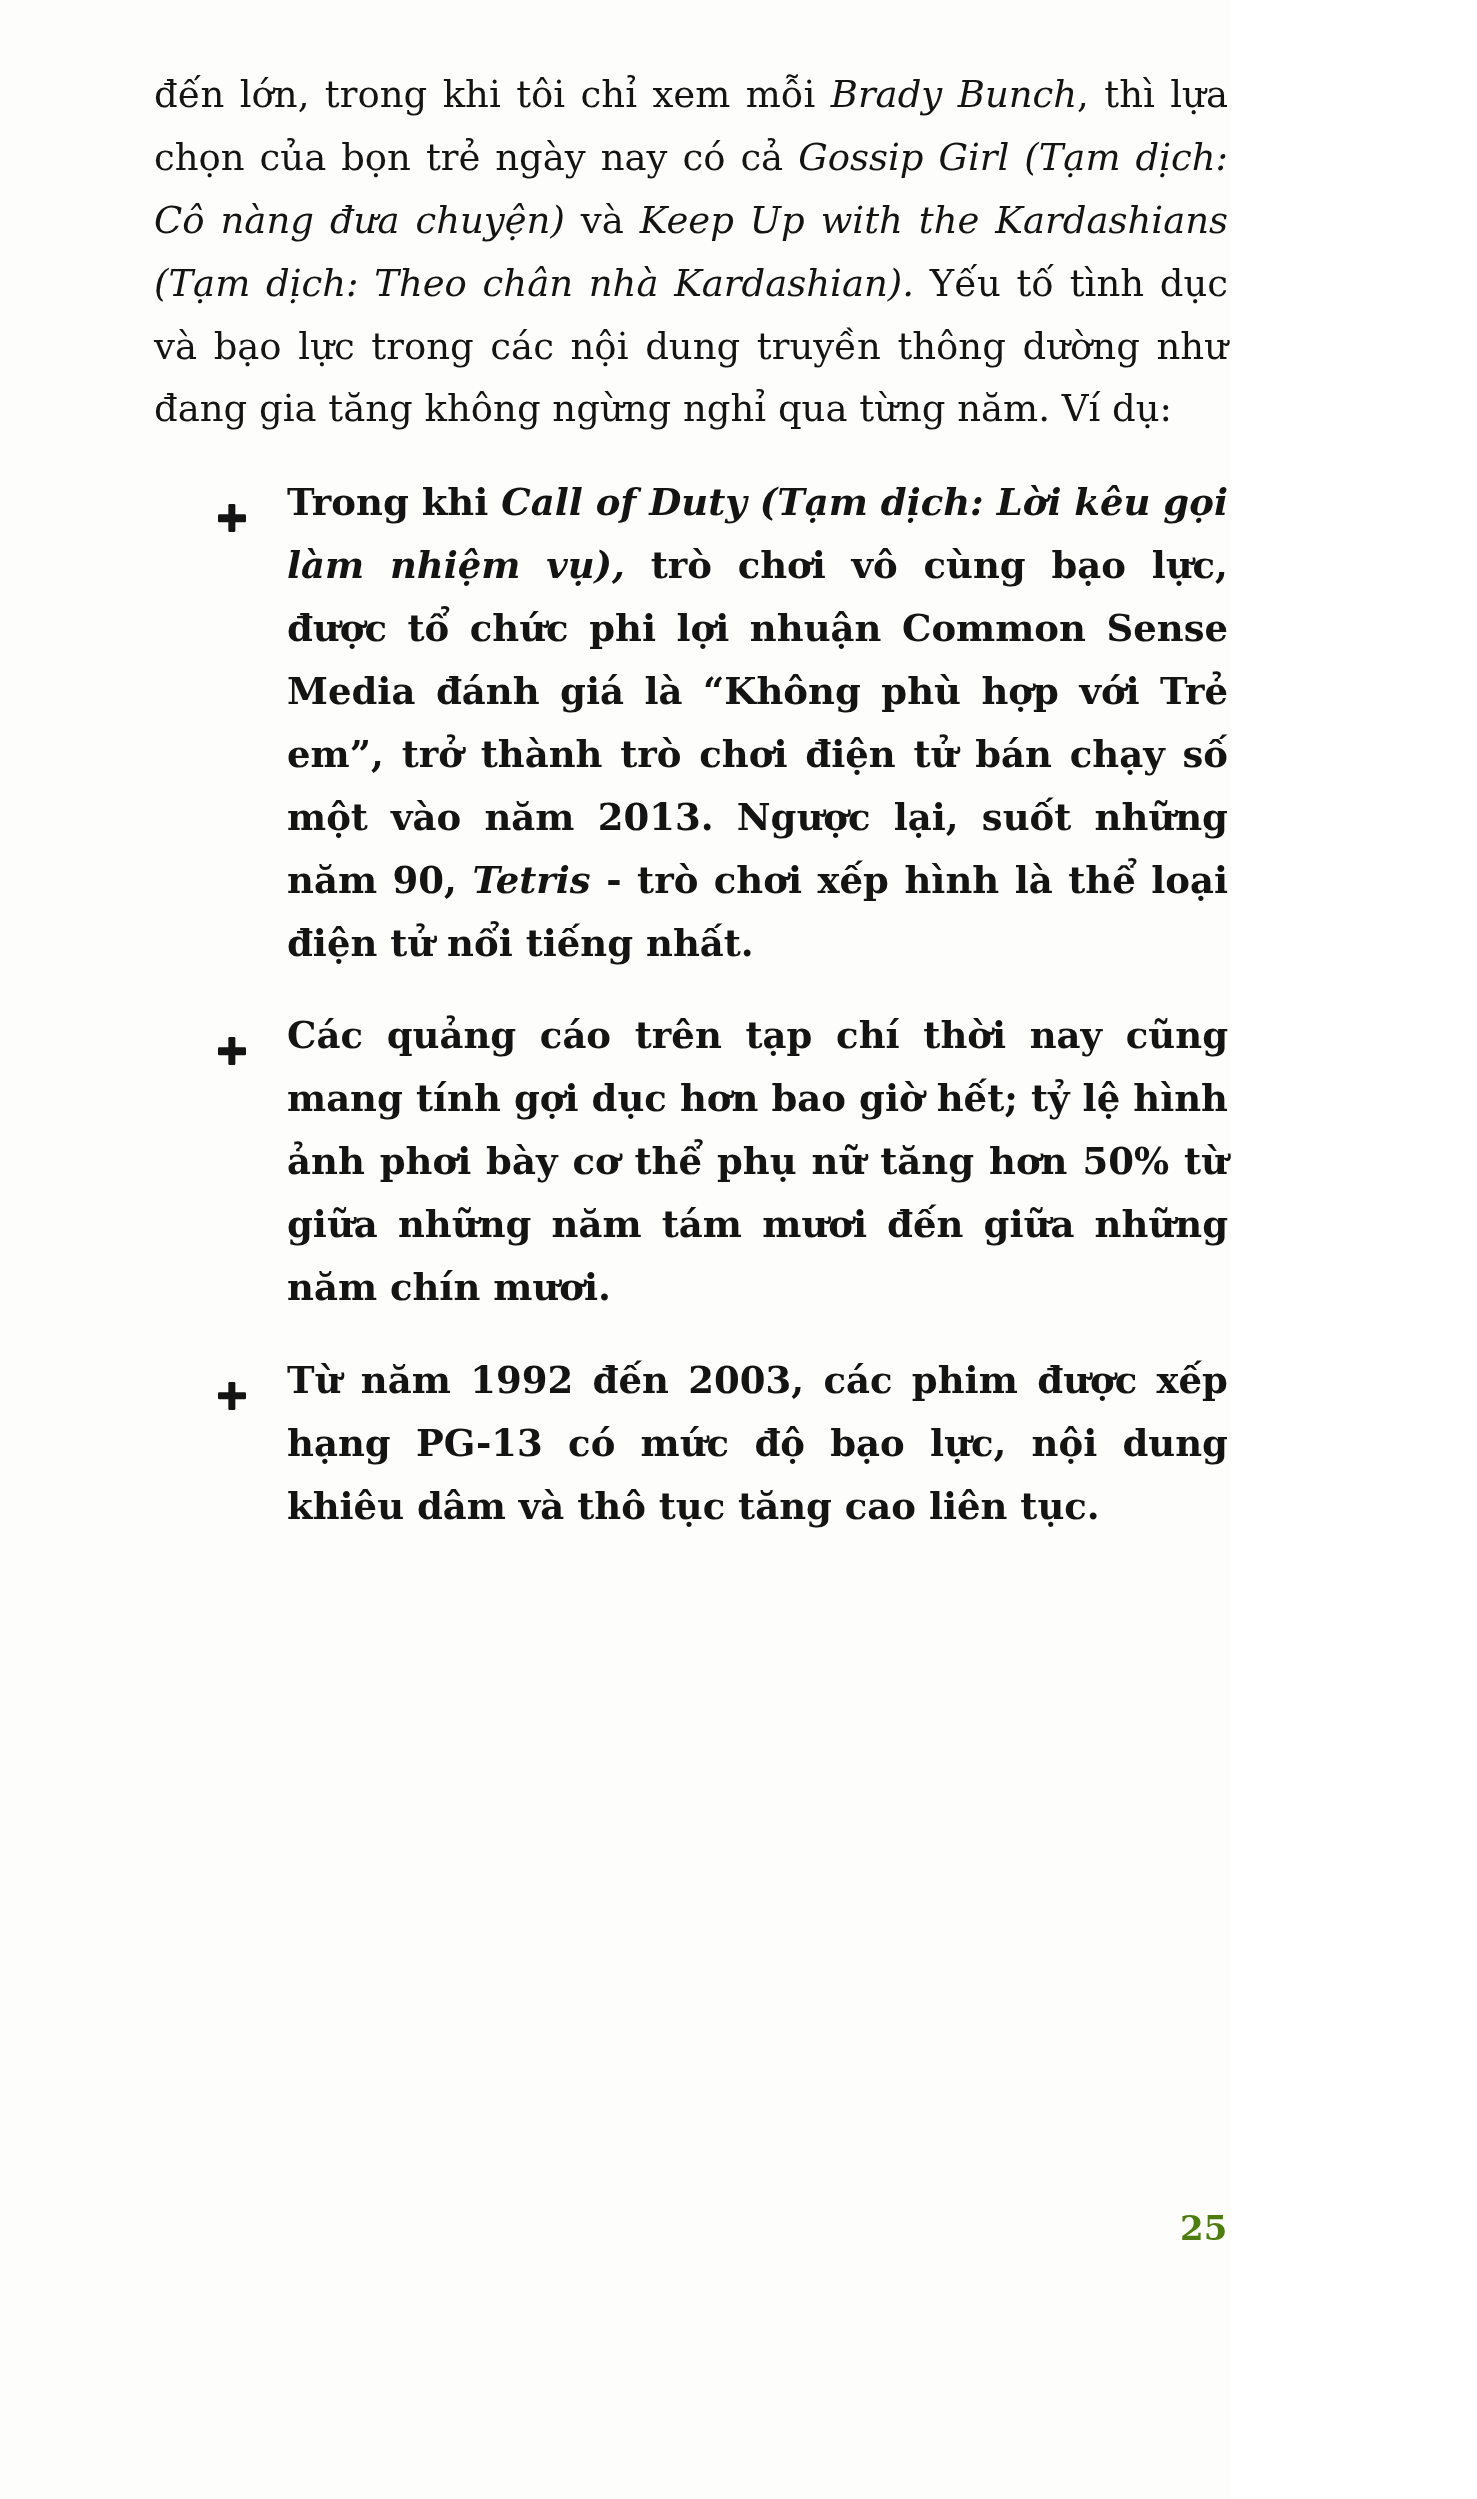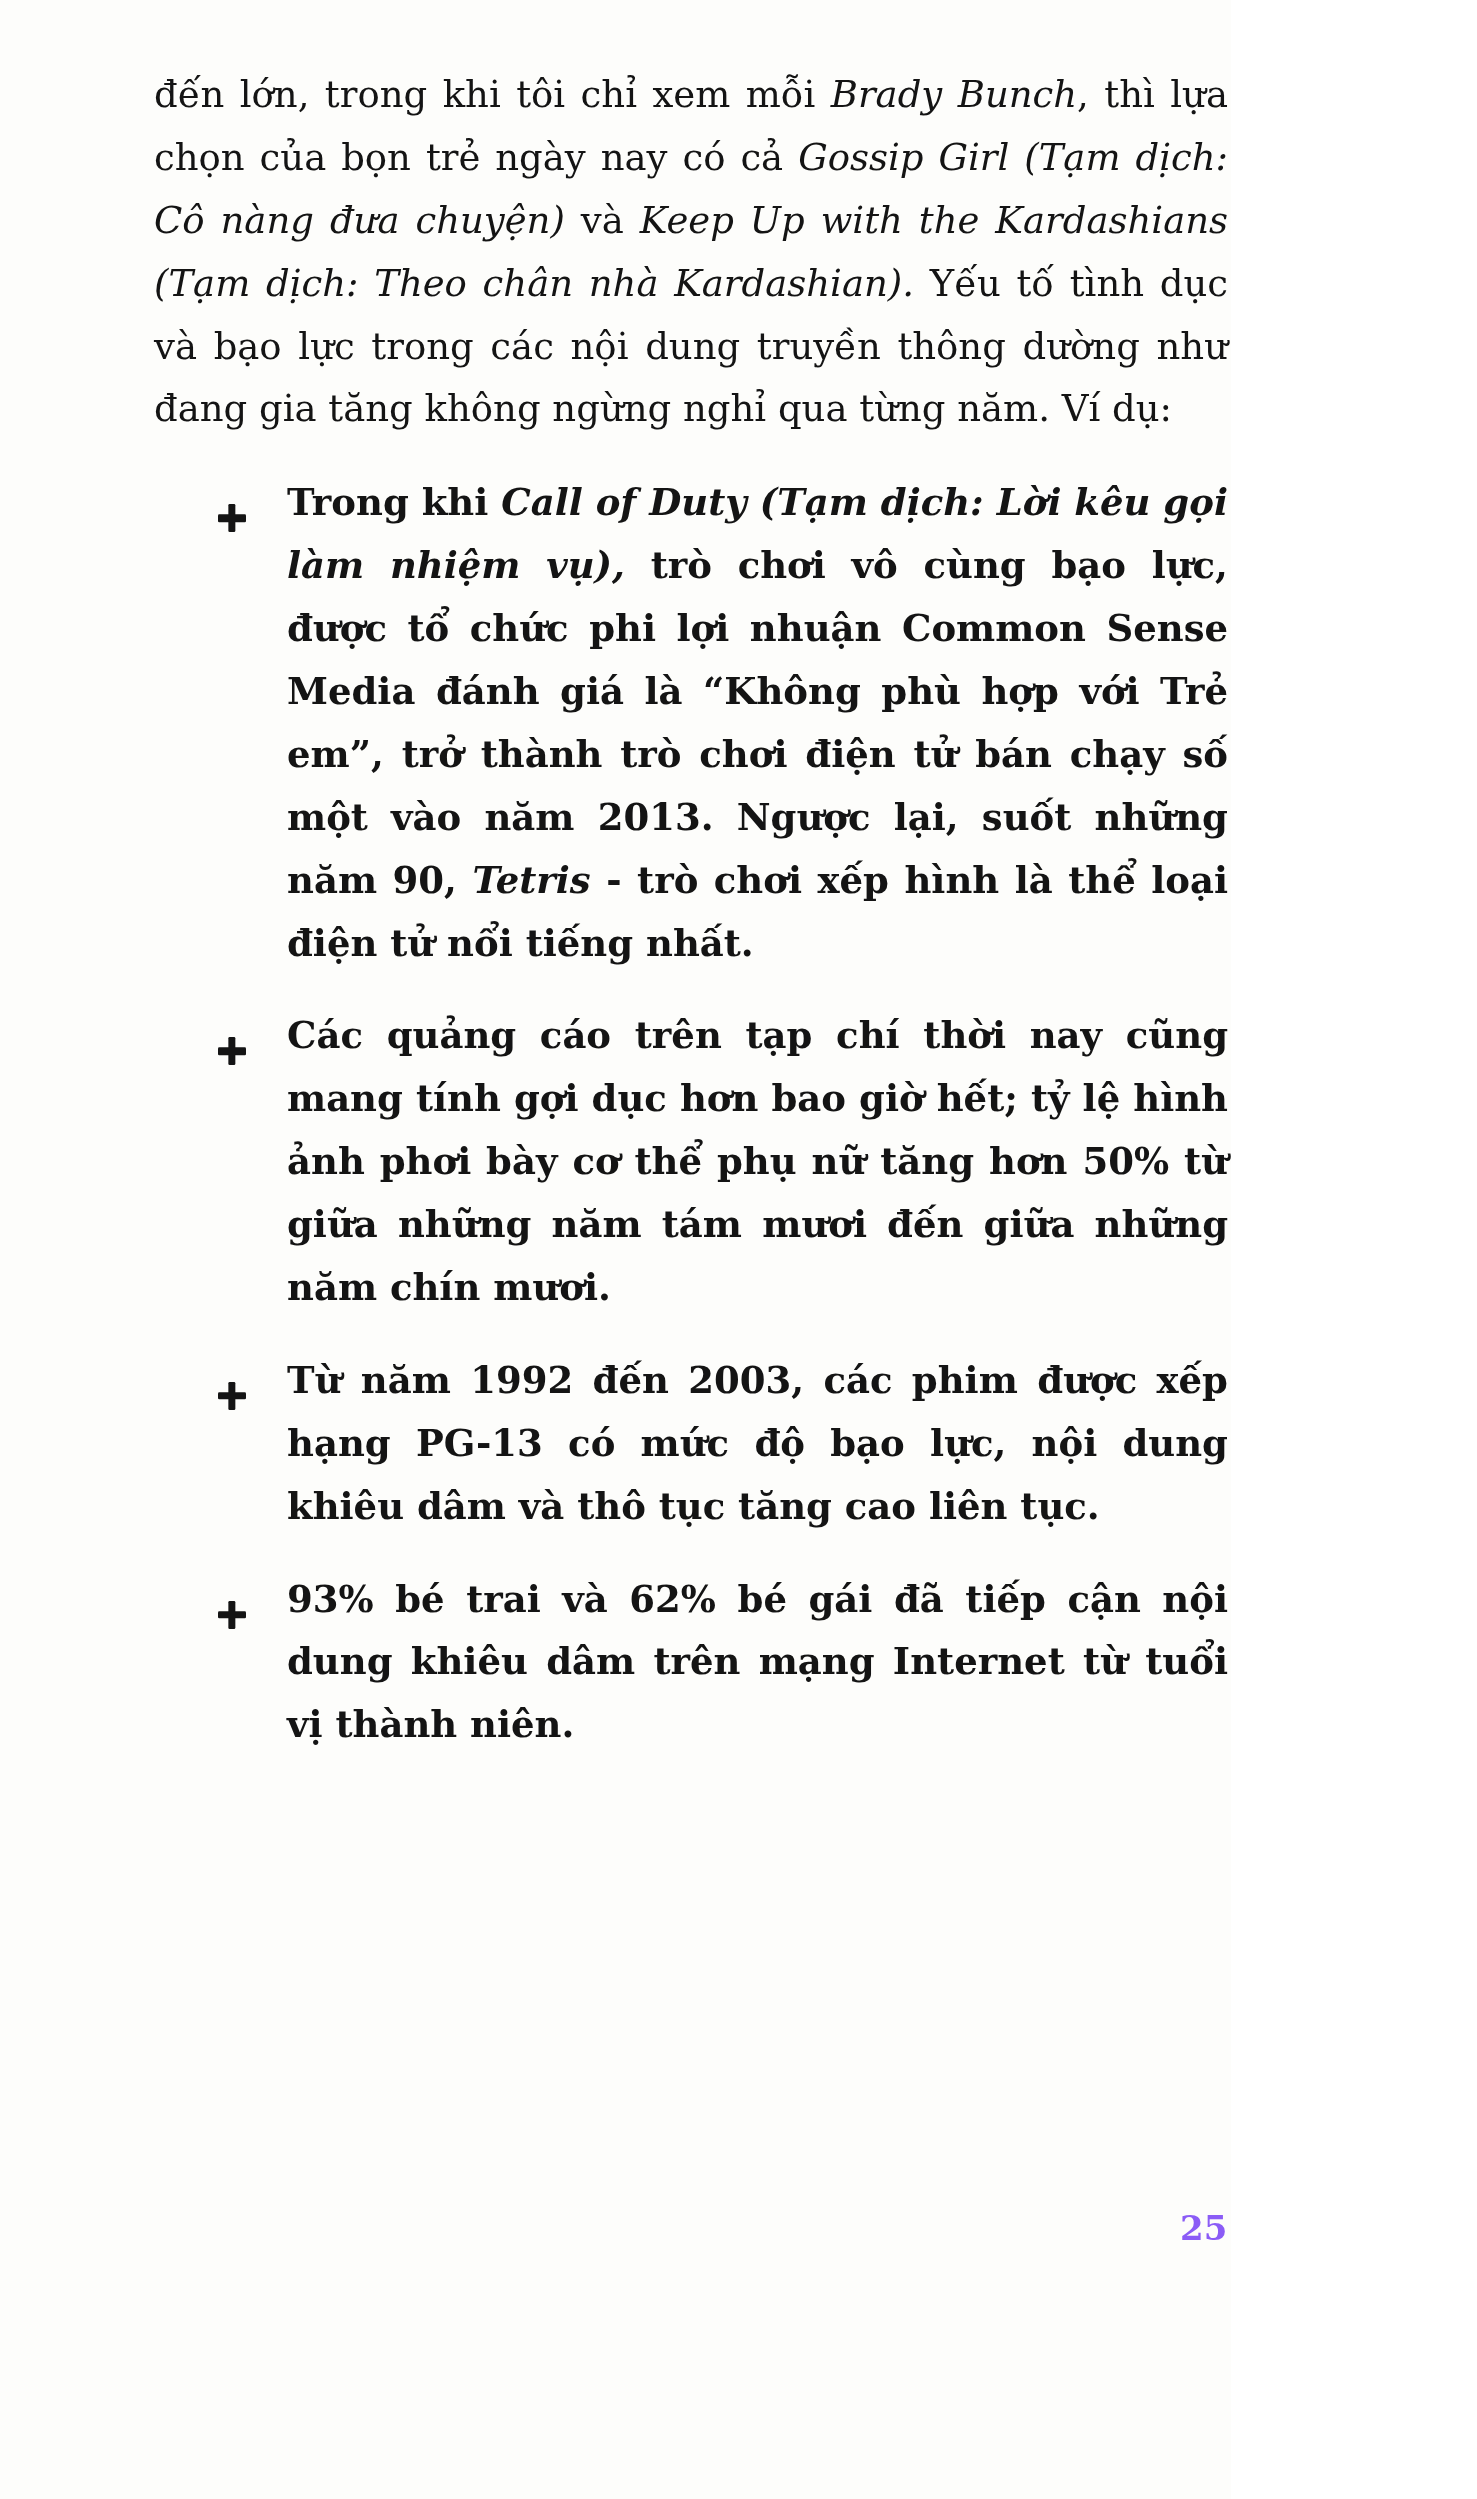--- a/index.html
+++ b/index.html
@@ -72,41 +72,37 @@
   }
   .it {
     font-style: italic;
   }
   .page-number {
     position: absolute;
     left: 1180px;
     top: 2208px;
     font-size: 34px;
     font-weight: 700;
-    color: #8b5cf6;
+    color: #4d7c0f;
   }
 </style>
 </head>
 <body>
 
 <div class="page">
   <div class="content">
       <p class="para"><span>đến lớn, trong khi tôi chỉ xem mỗi </span><span class="it">Brady Bunch</span><span>, thì lựa chọn của bọn trẻ ngày nay có cả </span><span class="it">Gossip Girl (Tạm dịch: Cô nàng đưa chuyện)</span><span> và </span><span class="it">Keep Up with the Kardashians (Tạm dịch: Theo chân nhà Kardashian).</span><span> Yếu tố tình dục và bạo lực trong các nội dung truyền thông dường như đang gia tăng không ngừng nghỉ qua từng năm. Ví dụ:</span></p>
       <div class="bullet-item">
         <span class="bullet-marker"><span class="cross"></span></span>
         <div class="bullet-text"><span>Trong khi </span><span class="it">Call of Duty (Tạm dịch: Lời kêu gọi làm nhiệm vụ),</span><span> trò chơi vô cùng bạo lực, được tổ chức phi lợi nhuận Common Sense Media đánh giá là “Không phù hợp với Trẻ em”, trở thành trò chơi điện tử bán chạy số một vào năm 2013. Ngược lại, suốt những năm 90, </span><span class="it">Tetris</span><span> - trò chơi xếp hình là thể loại điện tử nổi tiếng nhất.</span></div>
       </div>
       <div class="bullet-item">
         <span class="bullet-marker"><span class="cross"></span></span>
         <div class="bullet-text"><span>Các quảng cáo trên tạp chí thời nay cũng mang tính gợi dục hơn bao giờ hết; tỷ lệ hình ảnh phơi bày cơ thể phụ nữ tăng hơn 50% từ giữa những năm tám mươi đến giữa những năm chín mươi.</span></div>
       </div>
       <div class="bullet-item">
         <span class="bullet-marker"><span class="cross"></span></span>
         <div class="bullet-text"><span>Từ năm 1992 đến 2003, các phim được xếp hạng PG-13 có mức độ bạo lực, nội dung khiêu dâm và thô tục tăng cao liên tục.</span></div>
       </div>
-      <div class="bullet-item">
-        <span class="bullet-marker"><span class="cross"></span></span>
-        <div class="bullet-text"><span>93% bé trai và 62% bé gái đã tiếp cận nội dung khiêu dâm trên mạng Internet từ tuổi vị thành niên.</span></div>
-      </div>
     </div>
   <div class="page-number">25</div>
 </div>
 
 
 </body></html>

